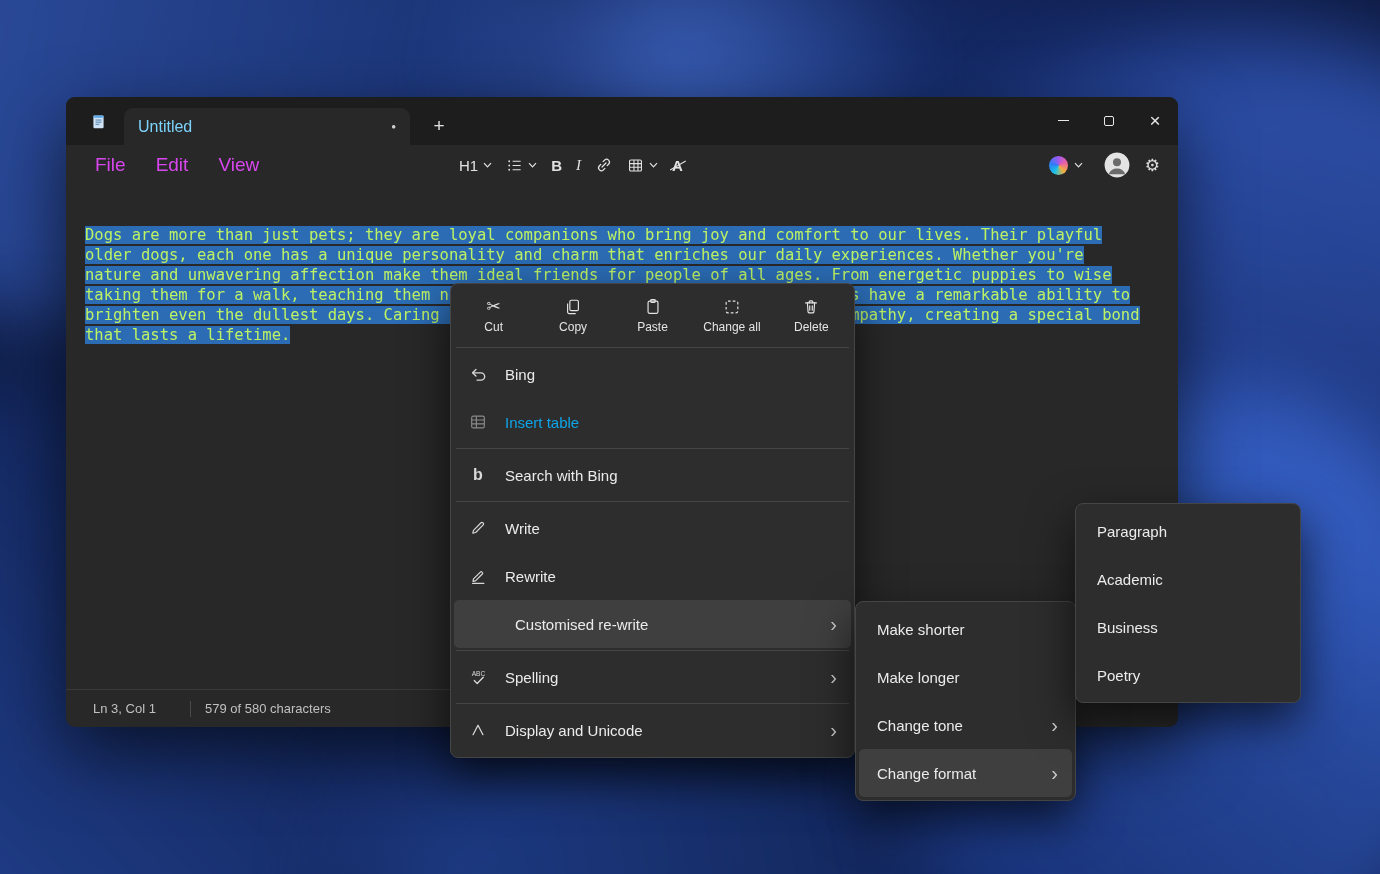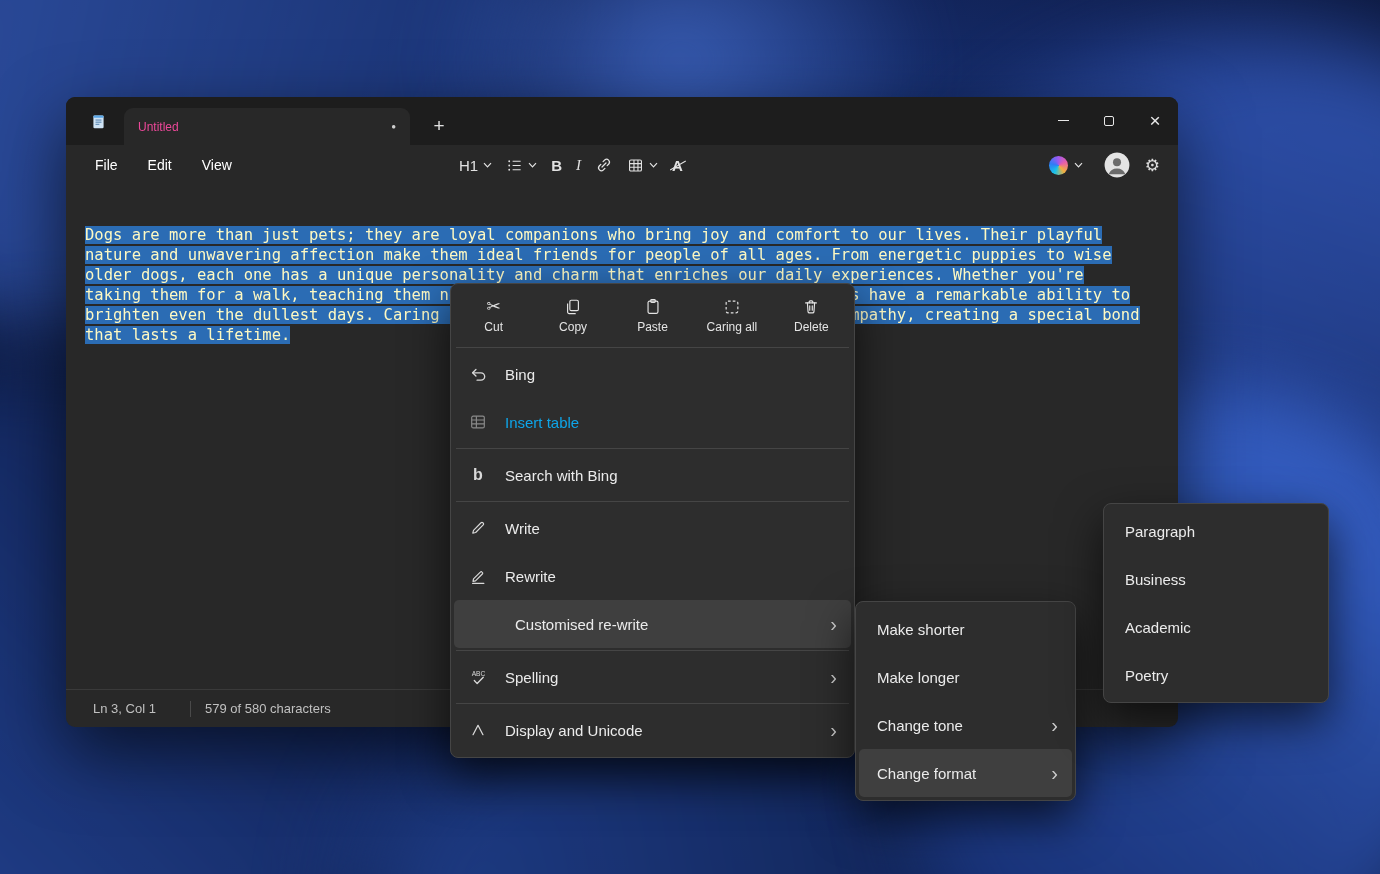--- a/index.html
+++ b/index.html
@@ -24,66 +24,66 @@
         transform:rotate(18deg); filter:blur(38px); opacity:.85; }
 
   
   .np-window { position:absolute; left:66px; top:97px; width:1112px; height:630px;
                background:#282828; border-radius:9px; box-shadow:0 26px 70px rgba(0,0,0,.6);
                display:flex; flex-direction:column; overflow:hidden; }
   .titlebar { height:48px; background:#1d1d1d; display:flex; align-items:flex-end; flex:none; }
   .app-icon { width:17px; height:17px; margin:0 0 15px 24px; flex:none; }
   .tab { margin-left:17px; width:286px; height:37px; background:#282828; border-radius:9px 9px 0 0;
          display:flex; align-items:center; padding:0 14px; }
-  .tab-title { font-size:12px; color:#ec4899; flex:1; }
+  .tab-title { font-size:16px; color:#7dd3fc; flex:1; }
   .tab-dot { font-size:8px; color:#cfcfcf; }
   .new-tab { width:30px; height:30px; margin:0 0 4px 14px; display:flex; align-items:center; justify-content:center;
              color:#e0e0e0; font-size:19px; font-weight:300; border-radius:5px; }
   .tb-spacer { flex:1; }
   .win-controls { display:flex; height:48px; align-self:flex-start; }
   .win-btn { width:46px; height:47px; display:flex; align-items:center; justify-content:center; color:#e8e8e8; }
   .min-glyph { width:11px; height:1.3px; background:#e8e8e8; }
   .max-glyph { width:10px; height:10px; border:1.2px solid #e8e8e8; border-radius:2px; }
   .close-glyph { font-size:19px; font-weight:300; line-height:1; }
 
   .toolbar { position:relative; height:40px; flex:none; }
   .menubar { position:absolute; left:16px; top:0; height:40px; display:flex; align-items:center; gap:4px; }
-  .menubar .mb { padding:6px 13px; font-size:14px; color:#ffffff; border-radius:5px; }
+  .menubar .mb { padding:6px 13px; font-size:19px; color:#d946ef; border-radius:5px; }
   .fmt-group { position:absolute; left:387px; top:0; height:40px; display:flex; align-items:center; gap:2px; color:#e2e2e2; }
   .fbtn { display:flex; align-items:center; gap:5px; padding:5px 6px; border-radius:5px; font-size:15px; color:#e2e2e2; }
   .fbtn svg { display:block; }
   .bold-g { font-weight:700; }
   .ital-g { font-style:italic; font-family:"Liberation Serif", serif; }
   .clearA { position:relative; display:inline-block; font-size:15px; font-weight:600; }
   .clearA .slash { position:absolute; left:-3px; top:8px; width:18px; height:1.3px; background:currentColor;
                    transform:rotate(-30deg); }
   .right-group { position:absolute; right:18px; top:0; height:40px; display:flex; align-items:center; gap:15px; color:#e2e2e2; }
   .copilot-btn { display:flex; align-items:center; gap:6px; padding:4px 6px; border-radius:5px; }
   .copilot-logo { width:19px; height:19px; border-radius:50%;
                   background:conic-gradient(from 210deg,#19c3e8,#2f7cf6,#9a59f2,#e95fa8,#f2b03d,#19c3e8); }
   .avatar { width:26px; height:26px; border-radius:50%; overflow:hidden; }
   .gear { font-size:17px; color:#dcdcdc; }
 
   .editor { flex:1; position:relative; padding:40px 0 0 19px; font-family:"DejaVu Sans Mono","Liberation Mono",monospace;
             font-size:15.5px; line-height:20px; color:#e8e8e8; overflow:hidden; }
   .ed-line { height:20px; white-space:pre; }
-  .ed-line .sel { background:#2b6cb4; color:#fef9c3;margin-top:20px; }
+  .ed-line .sel { background:#2b6cb4; color:#bef264;margin-top:20px; }
 
   .statusbar { height:38px; flex:none; border-top:1px solid #3a3a3a; display:flex; align-items:center;
                padding-left:27px; font-size:13px; color:#c0c0c0; }
   .st-sep { width:1px; height:16px; background:#4a4a4a; margin:0 14px; }
   .st-lncol { width:83px; }
   .st-chars { width:238px; }
 
   
   .menu { position:absolute; background:#2d2d2d; border:1px solid #454545; border-radius:8px;
           box-shadow:0 18px 46px rgba(0,0,0,.65); padding:3px; }
   .ctx { left:450px; top:283px; width:405px; z-index:10; }
   .sub1 { left:855px; top:601px; width:221px; z-index:11; }
-  .sub2 { left:1103px; top:503px; width:226px; z-index:12; }
+  .sub2 { left:1075px; top:503px; width:226px; z-index:12; }
 
   .quick-row { display:flex; height:58px; }
   .quick { flex:1; display:flex; flex-direction:column; align-items:center; justify-content:center; gap:4px;
            color:#e4e4e4; border-radius:5px; }
   .quick svg, .quick .qg { display:block; }
   .quick .qg { font-size:17px; line-height:18px; }
   .quick .ql { font-size:12px; color:#e4e4e4; }
 
   .ctx-divider { height:1px; background:#454545; margin:2px 2px; }
 
@@ -203,22 +203,22 @@
             <circle cx="12" cy="9.4" r="3.7" fill="#6b6b6b"></circle>
             <path d="M4.3 20.6 a8.2 8.2 0 0 1 15.4 0 Z" fill="#6b6b6b"></path>
           </svg>
         </span>
         <span class="gear">⚙</span>
       </div>
     </div>
 
     <div class="editor">
       <div class="ed-line"><span class="sel">Dogs are more than just pets; they are loyal companions who bring joy and comfort to our lives. Their playful</span></div>
+      <div class="ed-line"><span class="sel">older dogs, each one has a unique personality and charm that enriches our daily experiences. Whether you're</span></div>
       <div class="ed-line"><span class="sel">nature and unwavering affection make them ideal friends for people of all ages. From energetic puppies to wise</span></div>
-      <div class="ed-line"><span class="sel">older dogs, each one has a unique personality and charm that enriches our daily experiences. Whether you're</span></div>
       <div class="ed-line"><span class="sel">taking them for a walk, teaching them new tricks, or simply relaxing together, dogs have a remarkable ability to</span></div>
       <div class="ed-line"><span class="sel">brighten even the dullest days. Caring for a dog also teaches responsibility and empathy, creating a special bond</span></div>
       <div class="ed-line"><span class="sel">that lasts a lifetime.</span></div>
     </div>
 
     <div class="statusbar">
       <span class="st-lncol">Ln 3, Col 1</span>
       <span class="st-sep"></span>
       <span class="st-chars">579 of 580 characters</span>
       <span class="st-sep"></span>
@@ -243,21 +243,21 @@
         <svg width="18" height="18" viewBox="0 0 20 20" fill="none" stroke="currentColor" stroke-width="1.3">
           <rect x="4.5" y="3.5" width="11" height="13.5" rx="1.6"></rect>
           <rect x="7.5" y="1.8" width="5" height="3.2" rx="1"></rect>
         </svg>
         <span class="ql">Paste</span>
       </div>
       <div class="quick">
         <svg width="18" height="18" viewBox="0 0 20 20" fill="none" stroke="currentColor" stroke-width="1.3">
           <rect x="3.5" y="3.5" width="13" height="13" rx="2" stroke-dasharray="3 2.3"></rect>
         </svg>
-        <span class="ql">Caring all</span>
+        <span class="ql">Change all</span>
       </div>
       <div class="quick">
         <svg width="18" height="18" viewBox="0 0 20 20" fill="none" stroke="currentColor" stroke-width="1.3" stroke-linecap="round">
           <path d="M4 5.5 H16"></path>
           <path d="M8 5.5 V4.2 a1.1 1.1 0 0 1 1.1 -1.1 h1.8 a1.1 1.1 0 0 1 1.1 1.1 V5.5"></path>
           <path d="M6 5.5 l.7 9.6 a1.6 1.6 0 0 0 1.6 1.5 h3.4 a1.6 1.6 0 0 0 1.6 -1.5 l.7 -9.6"></path>
           <path d="M8.6 8.6 v5 M11.4 8.6 v5"></path>
         </svg>
         <span class="ql">Delete</span>
       </div>
@@ -363,22 +363,22 @@
       <span>Change format</span>
       <span class="chev">›</span>
     </div>
   </div>
 
   <div class="menu sub2">
     <div class="mi">
       <span>Paragraph</span>
     </div>
     <div class="mi">
+      <span>Academic</span>
+    </div>
+    <div class="mi">
       <span>Business</span>
-    </div>
-    <div class="mi">
-      <span>Academic</span>
     </div>
     <div class="mi">
       <span>Poetry</span>
     </div>
   </div>
 </div>
 
 </body></html>

